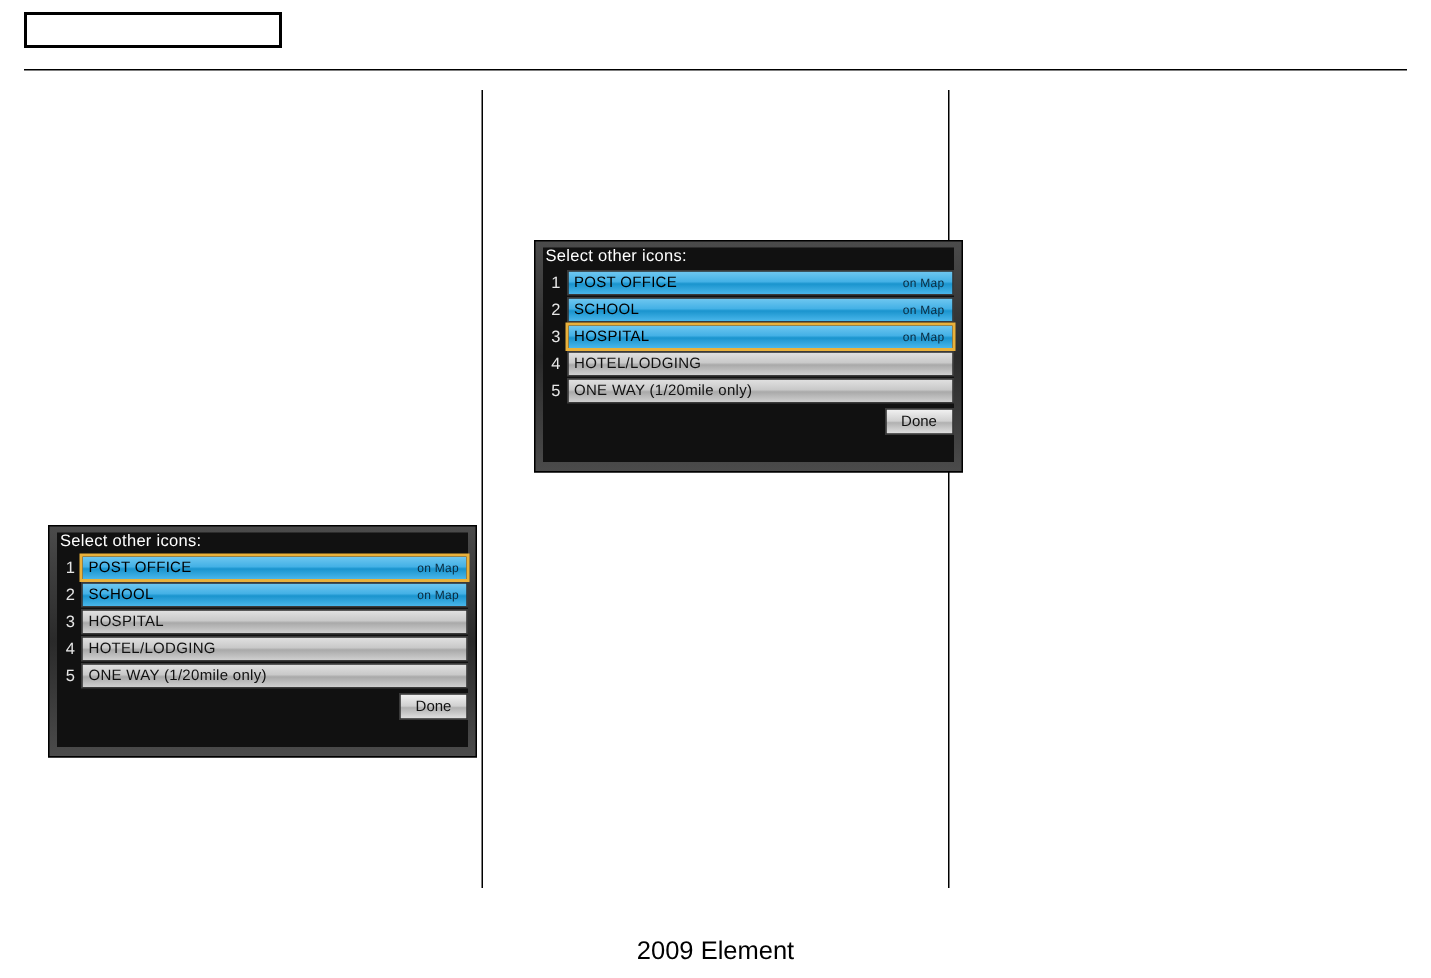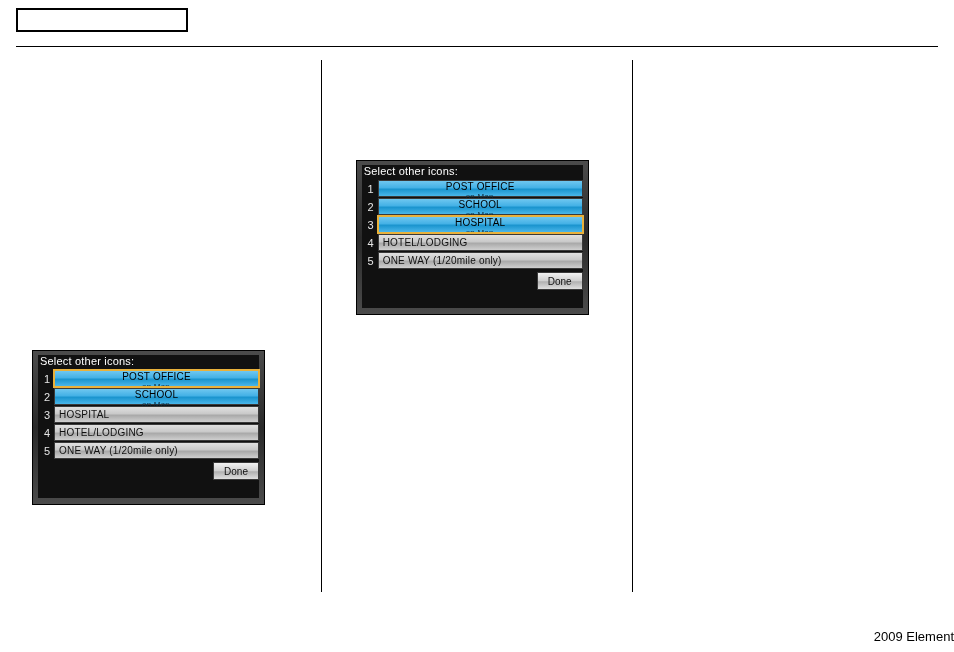--- a/index.html
+++ b/index.html
@@ -45,29 +45,29 @@
   .col-sep {
     width: 0;
     border-left: 1px solid #000;
     margin: 0 6px;
   }
   .footer {
     position: absolute;
     bottom: 8px;
     left: 0;
     right: 0;
-    text-align: right;
-    font-size: 13px;
+    text-align: center;
+    font-size: 17px;
     font-family: "Helvetica Neue", Arial, sans-serif;
   }
 
   
   .nav-panel {
     position: absolute;
-    width: 233px;
+    width: 286px;
     height: 155px;
     background: #000;
     border: 1px solid #000;
     
   }
   .nav-frame {
     position: absolute;
     inset: 0;
     background: linear-gradient(180deg,#4b4b4b 0%,#2a2a2a 50%,#4b4b4b 100%);
   }
@@ -115,21 +115,20 @@
     padding: 0 4px;
     font-size: 10px;
     color: #111;
     font-family: "Arial Narrow", Arial, sans-serif;
     letter-spacing: 0.2px;
     justify-content: space-between;
   }
   .nav-btn.selected {
     background: linear-gradient(180deg,#6fc7f0 0%,#44b1e6 45%,#1a94ce 55%,#49b6ea 100%);
     color: #000;
-    flex-direction: column;
   }
   .nav-btn.highlight {
     outline: 2px solid #e9b13b;
     outline-offset: -1px;
   }
   .nav-btn .tag {
     font-size: 8px;
     color: #0a2a3e;
     padding-right: 1px;
   }

